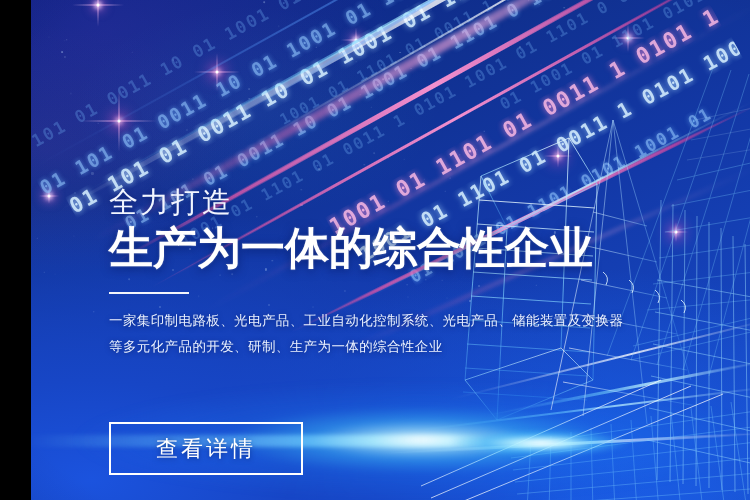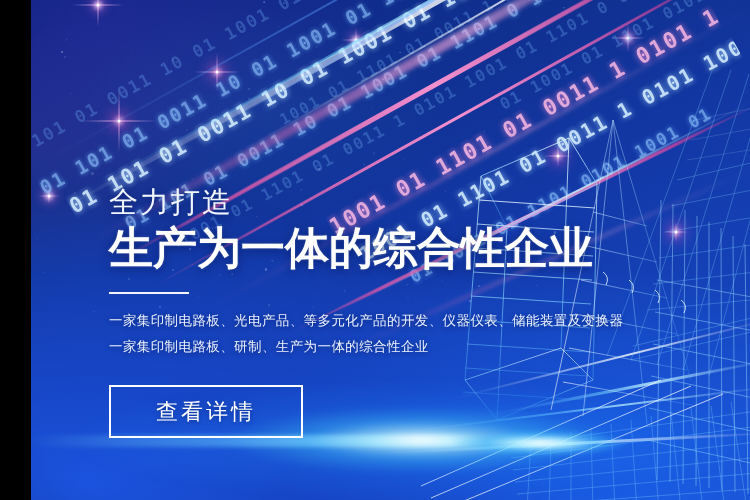--- a/index.html
+++ b/index.html
@@ -151,21 +151,21 @@
     margin-top:14px;
     font-size:13.5px;
     line-height:1.95;
     color:#ecf2ff;
     letter-spacing:.4px;
     text-shadow:0 1px 5px rgba(0,20,80,.6);
   }
   #subtitle div{white-space:nowrap;}
 
   #cta{
-    position:absolute;left:78px;top:385px;
+    position:absolute;left:78px;top:422px;
     width:194px;height:53px;
     box-sizing:border-box;
     border:2px solid #ffffff;
     background:transparent;
     color:#ffffff;
     font-size:22px;
     letter-spacing:3px;
     font-family:"Liberation Sans","DejaVu Sans",sans-serif;
     cursor:pointer;
     z-index:21;
@@ -407,20 +407,20 @@
   <div id="burst"></div>
   <div id="burstCore"></div>
 
   <div class="layer" id="vig"></div>
 
   <div id="content">
     <div id="eyebrow">全力打造</div>
     <div id="headline">生产为一体的综合性企业</div>
     <div id="rule"></div>
     <div id="subtitle">
-      <div>一家集印制电路板、光电产品、等多元化产品的开发、仪器仪表、储能装置及变换器</div>
-      <div>一家集印制电路板、研制、生产为一体的综合性企业</div>
+      <div>一家集印制电路板、光电产品、工业自动化控制系统、光电产品、储能装置及变换器</div>
+      <div>等多元化产品的开发、研制、生产为一体的综合性企业</div>
     </div>
   </div>
 
   <div id="cta">查看详情</div>
 
 </div>
 
 </body></html>

